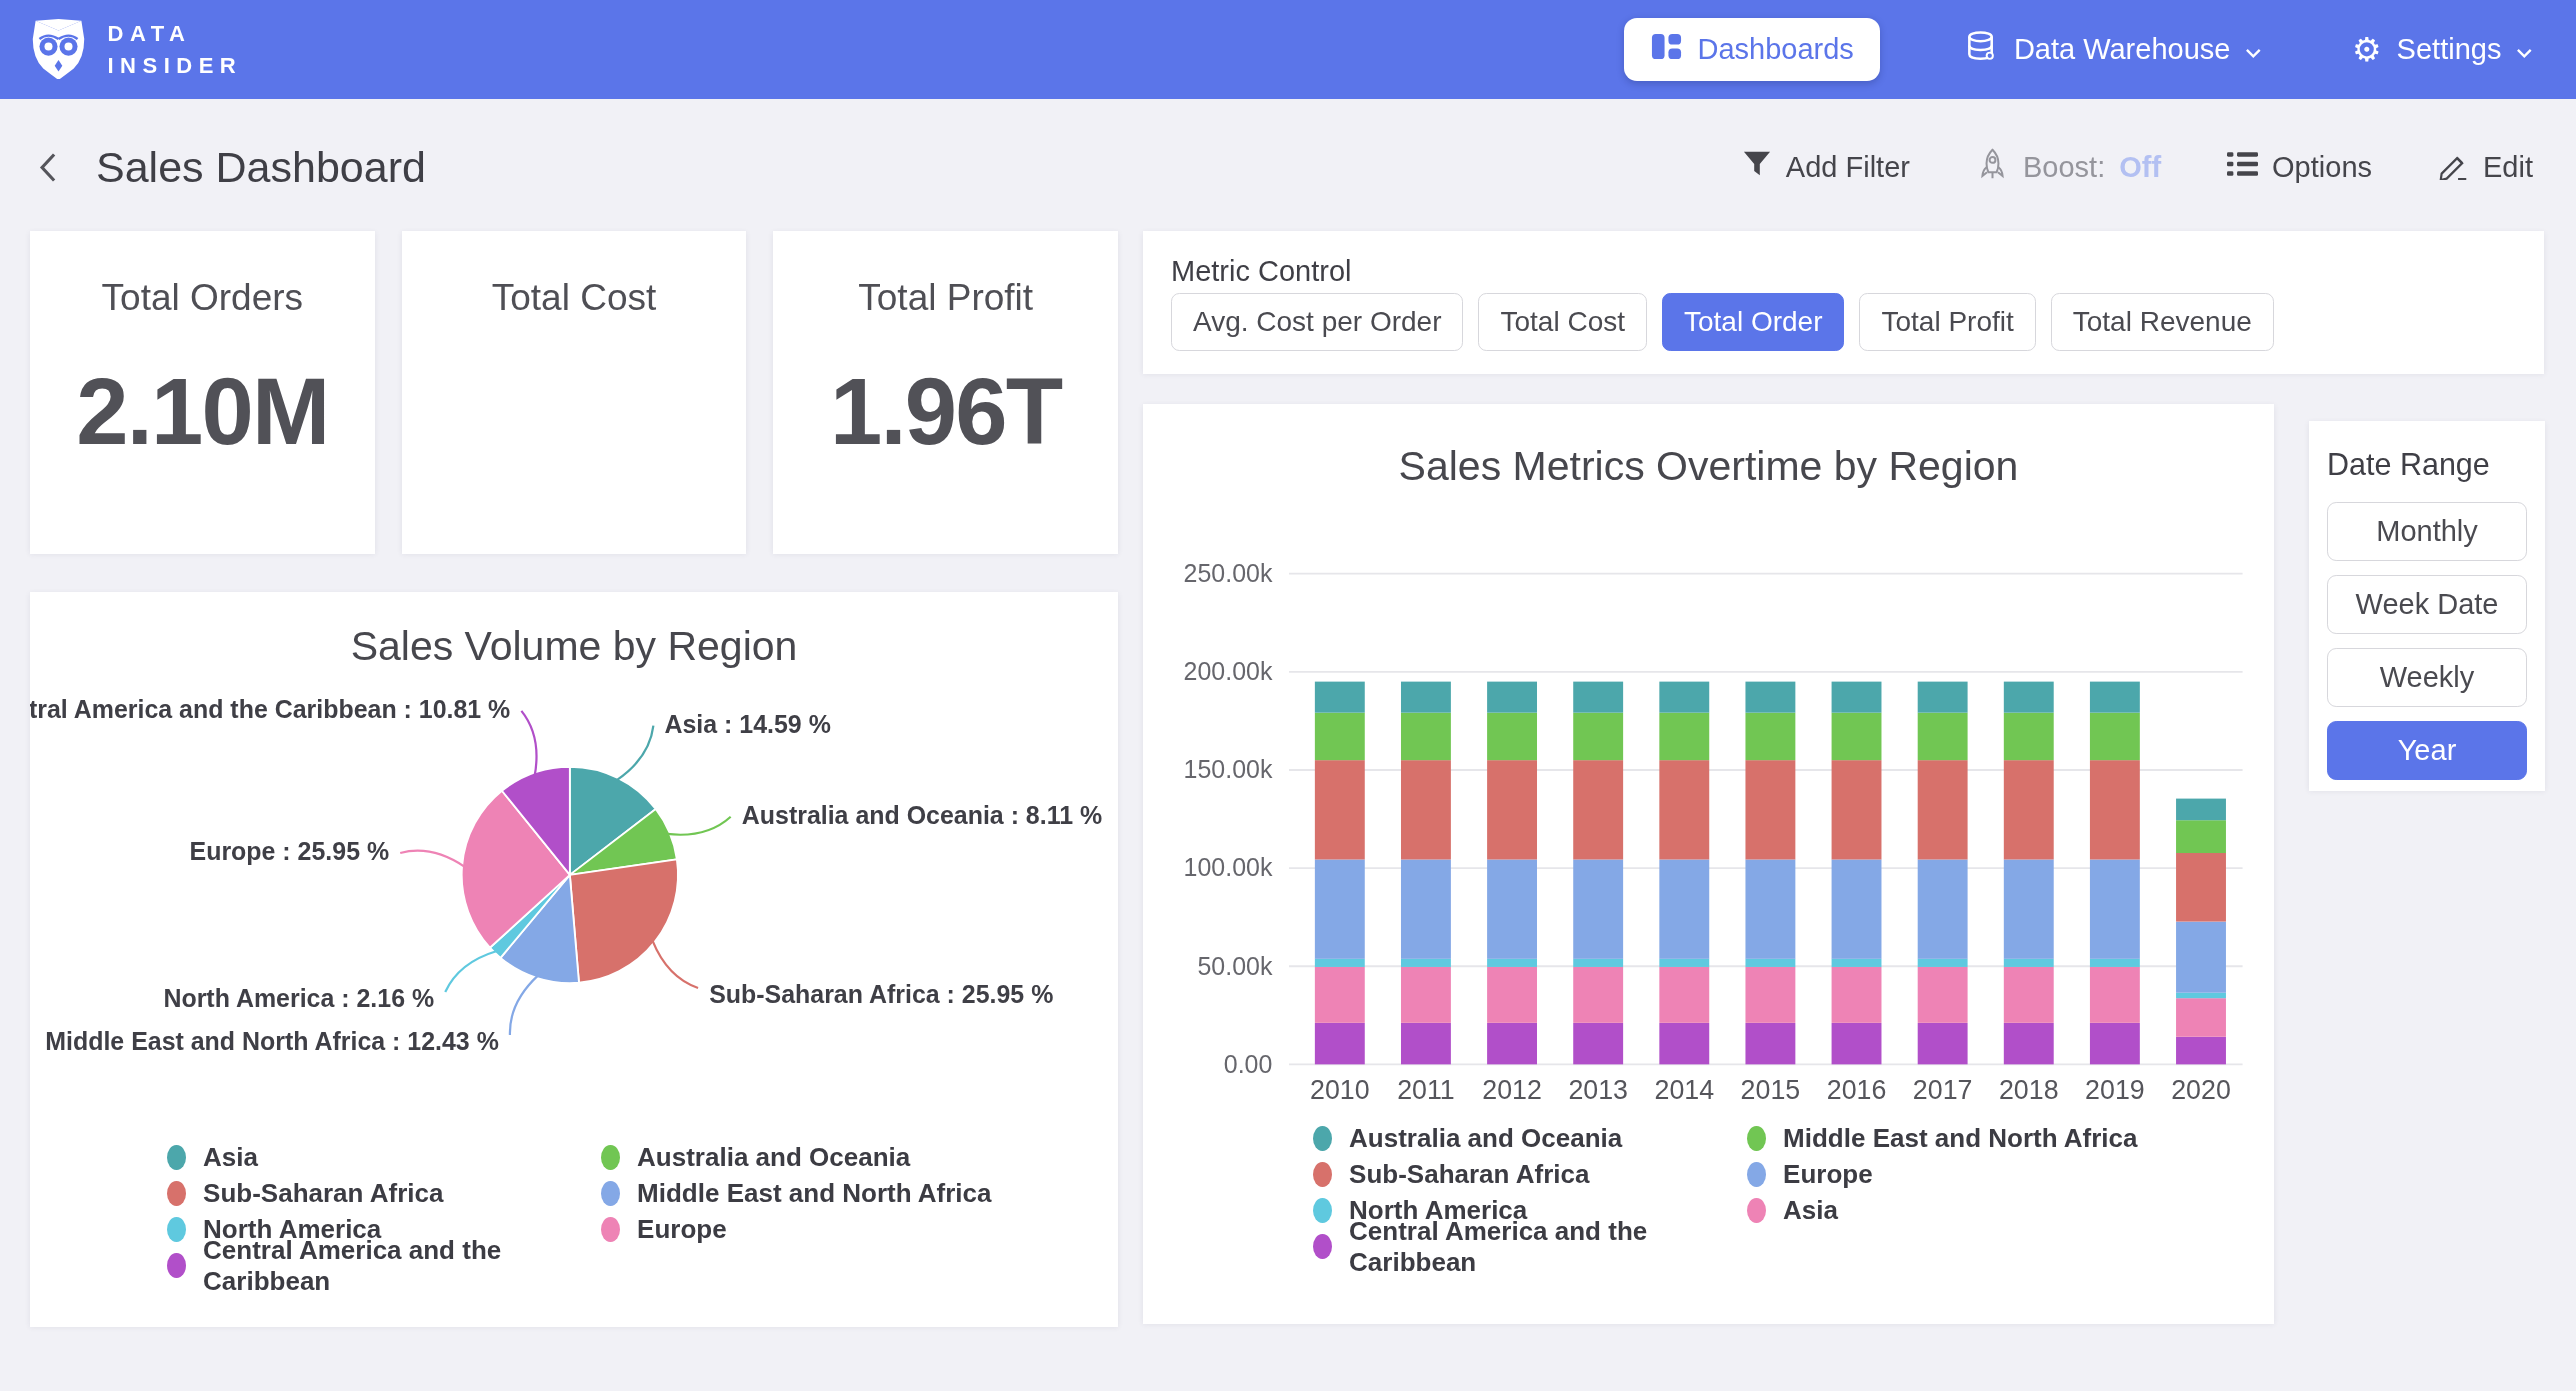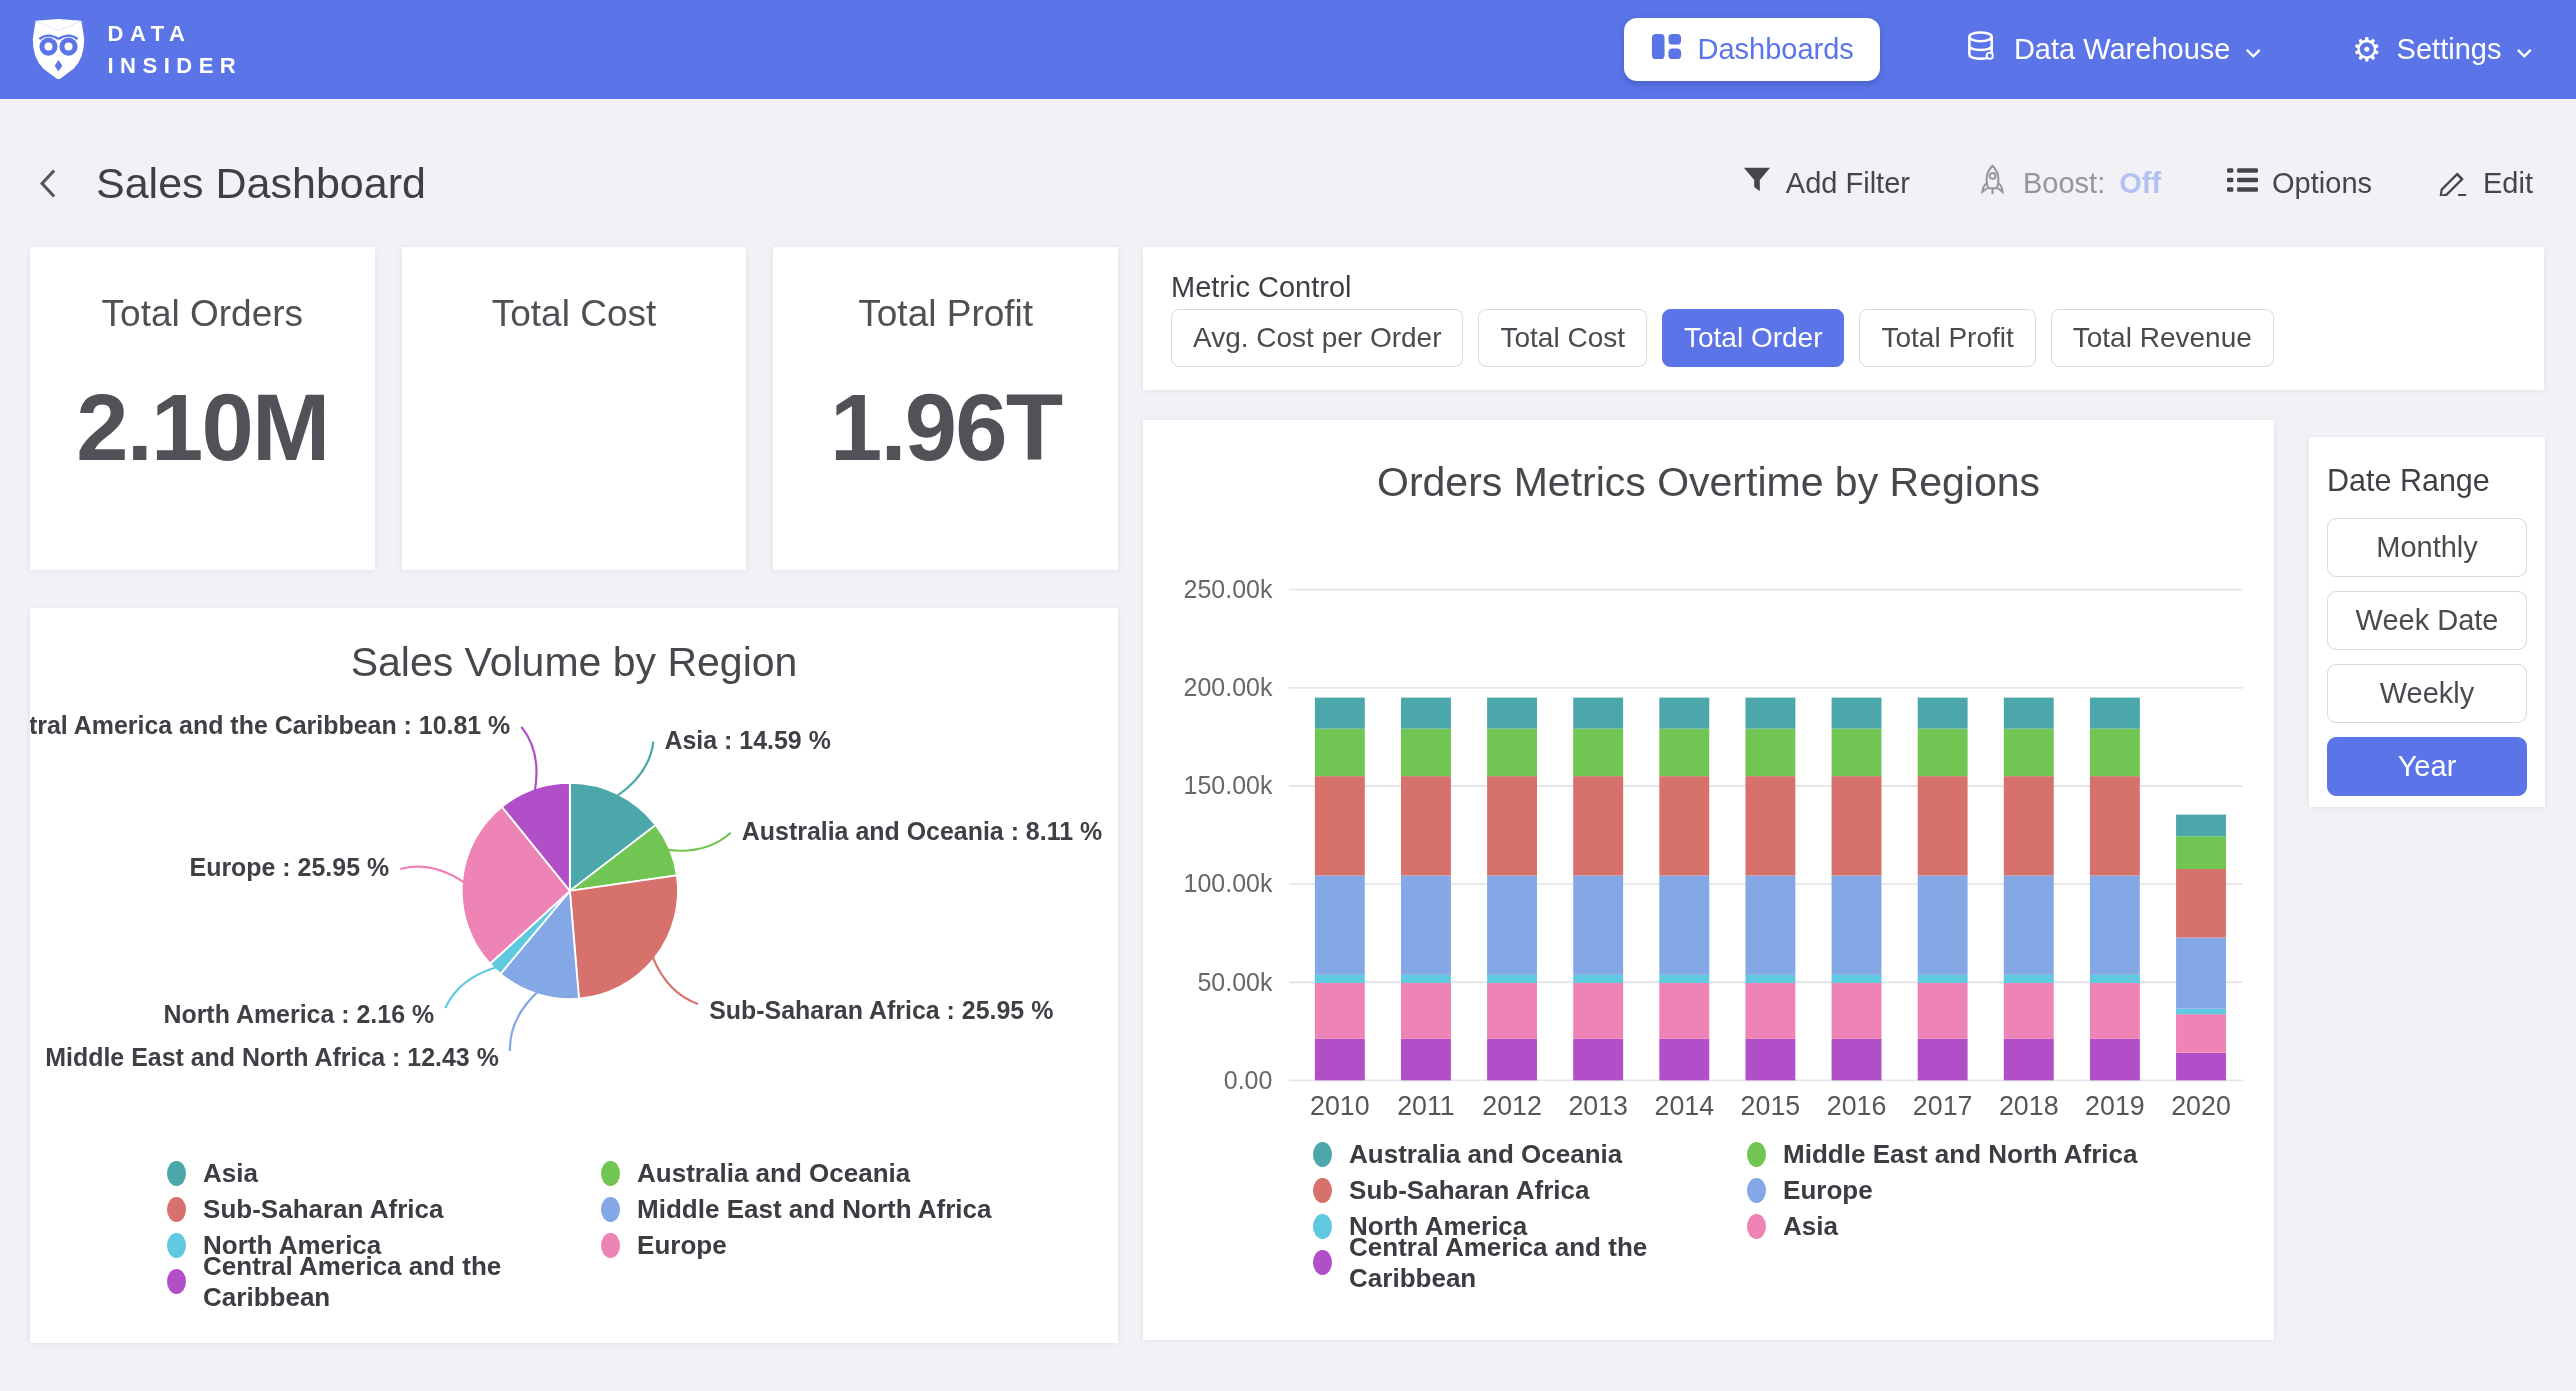--- a/index.html
+++ b/index.html
@@ -10,21 +10,21 @@
   }
   
   .navbar{height:99px;background:#5b75e9;display:flex;align-items:center;padding:0 37px 0 28px;box-sizing:border-box;}
   .logo{display:flex;align-items:center;gap:18.5px;justify-content:flex-end;}
   .logo-text{color:#fff;font-weight:700;font-size:22px;letter-spacing:6.5px;line-height:1.45;}
   .nav-right{margin-left:auto;display:flex;align-items:center;gap:78px;}
   .nav-pill{background:#fff;color:#5b75e9;height:63px;padding:0 26px;border-radius:13px;display:flex;align-items:center;gap:15px;font-size:29px;border:none;box-shadow:0 2.8px 7.4px rgba(20,30,90,.25);cursor:pointer;font-family:inherit;}
   .nav-item{display:flex;align-items:center;gap:15px;color:#fff;font-size:29px;cursor:pointer;background:none;border:none;font-family:inherit;}
   .gear-glyph{font-size:33px;line-height:1;color:#fff;}
   
-  .header{display:flex;padding:44px 37px 39px 31px;margin-top:16px;}
+  .header{display:flex;padding:44px 37px 39px 31px;}
   .page-title{font-size:43px;color:#3f3f46;margin-left:28px;font-weight:400;}
   .header-actions{margin-left:auto;display:flex;align-items:center;gap:54px;}
   .action{display:flex;align-items:center;gap:14px;font-size:29px;color:#45454b;background:none;border:none;font-family:inherit;cursor:pointer;}
   .action.muted{color:#95959c;}
   .off{color:#b3c0f2;font-weight:700;}
   
   .main{display:flex;padding:0 32px 0 30px;gap:25px;}
   .col-left{width:1088px;flex:none;}
   .col-right{flex:1;min-width:0;}
   .card{background:#fff;box-shadow:0 0.9px 5.5px rgba(60,60,90,.09);}
@@ -264,21 +264,21 @@
           <button class="chip">Avg. Cost per Order</button>
           <button class="chip">Total Cost</button>
           <button class="chip selected">Total Order</button>
           <button class="chip">Total Profit</button>
           <button class="chip">Total Revenue</button>
         </div>
     </div>
 
     <div class="chart-row">
       <div class="card bar-card">
-        <h2 class="chart-title">Orders Metrics Overtime by Regions</h2>
+        <h2 class="chart-title">Sales Metrics Overtime by Region</h2>
         <svg id="bar-svg" width="1131" height="610" viewBox="0 0 1224 660">
             <line x1="158" y1="615" x2="1190" y2="615" stroke="#e6e6ea" stroke-width="2"></line>
             <text x="140" y="624" text-anchor="end" font-size="27" fill="#66666c">0.00</text>
             <line x1="158" y1="508.8" x2="1190" y2="508.8" stroke="#e6e6ea" stroke-width="2"></line>
             <text x="140" y="517.8" text-anchor="end" font-size="27" fill="#66666c">50.00k</text>
             <line x1="158" y1="402.6" x2="1190" y2="402.6" stroke="#e6e6ea" stroke-width="2"></line>
             <text x="140" y="411.6" text-anchor="end" font-size="27" fill="#66666c">100.00k</text>
             <line x1="158" y1="296.4" x2="1190" y2="296.4" stroke="#e6e6ea" stroke-width="2"></line>
             <text x="140" y="305.4" text-anchor="end" font-size="27" fill="#66666c">150.00k</text>
             <line x1="158" y1="190.2" x2="1190" y2="190.2" stroke="#e6e6ea" stroke-width="2"></line>

